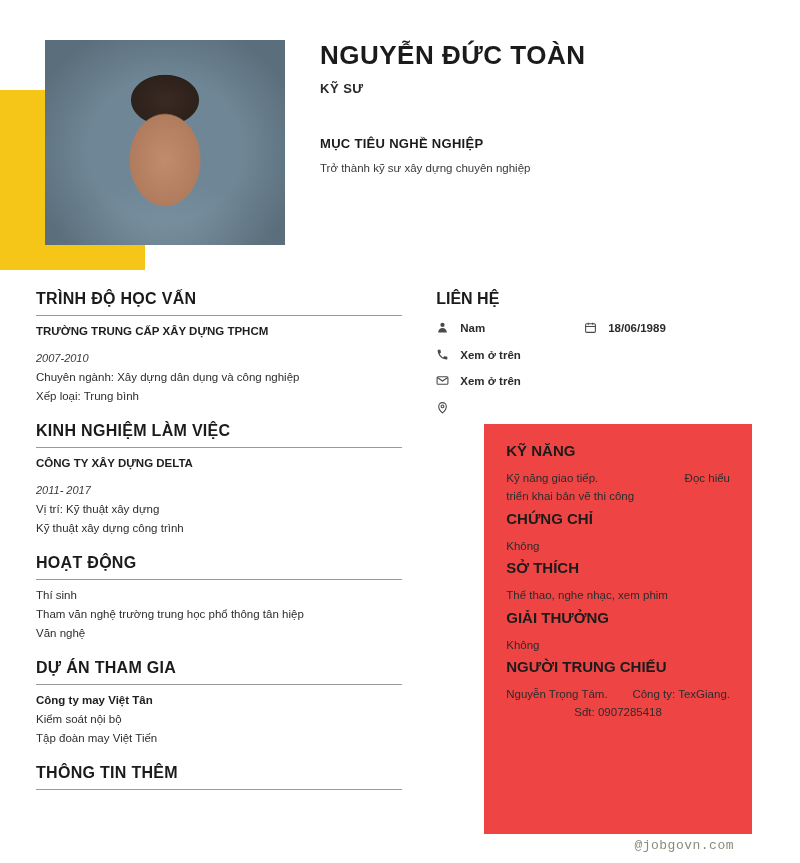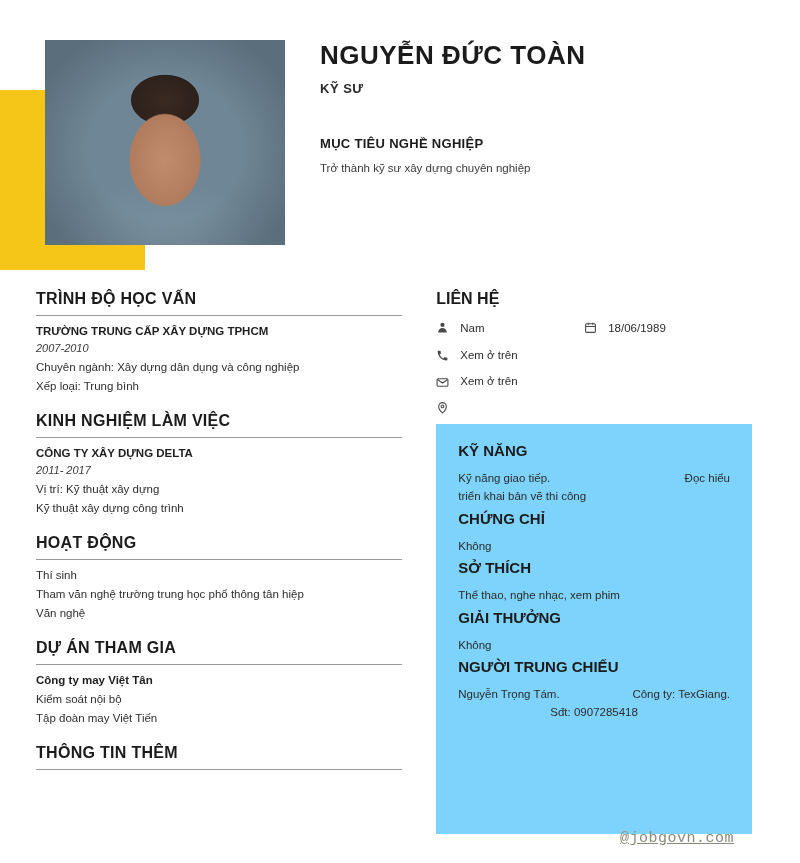--- a/index.html
+++ b/index.html
@@ -51,51 +51,52 @@
   .left-col { width: 462px; padding: 12px 34px 0 36px; }
   .right-col { width: 338px; position: relative; }
 
   .sec-title {
     font-size: 16px; font-weight: bold; letter-spacing: .3px;
     color: #1b1b1b; padding-bottom: 7px;
   }
   .sec-rule { border-bottom: 1px solid #9a9a9a; margin-bottom: 9px; }
   .sec { margin-bottom: 20px; }
   .item-title { font-size: 11.5px; font-weight: bold; color:#1e1e1e; }
-  .item-date { font-size: 11px; font-style: italic; color:#3a3a3a; margin-top: 5px; }
+  .item-date { font-size: 11px; font-style: italic; color:#3a3a3a; margin-top: 15px; }
   .item-line { font-size: 11.5px; color:#2e2e2e; margin-top: 7px; }
 
   
   .contact { padding: 12px 20px 0 0; }
   .contact-title { font-size: 16px; font-weight: bold; color:#1b1b1b; margin-bottom: 12px; }
-  .c-row { display: flex; align-items: center; margin-bottom: 10px; }
+  .c-row { display: flex; align-items: flex-start; margin-bottom: 10px; font-weight: bold; }
   .c-ico { width: 24px; flex: 0 0 24px; padding-top: 1px; color:#4a4a4a; }
   .c-ico svg { display:block; }
   .c-txt { font-size: 11.5px; color:#2b2b2b; line-height: 1.45; }
   .c-left { width: 148px; flex: 0 0 148px; display:flex; }
   .c-right { display:flex; }
 
   
   .panel {
-    background: #7dd3fc;
+    background: #ef4444;
     padding: 18px 22px 20px 22px;
     min-height: 410px;
+    margin-left: 48px;
   }
   .panel-title { font-size: 15px; font-weight: bold; color:#1b1b1b; margin: 4px 0 10px; }
   .panel-title.first { margin-top: 0; }
   .panel-text { font-size: 11.5px; color:#2c2c2c; line-height: 1.6; }
   .two-col { display:flex; justify-content: space-between; }
   .two-col .right { text-align: left; }
   .ref-line { display:flex; justify-content: space-between; }
   .ref-sub { text-align: center; }
 
   .watermark {
-    position: absolute; right: 18px; bottom: 16px;
+    position: absolute; right: 18px; bottom: 10px;
     font-family: "Liberation Mono", monospace;
-    font-size: 15px; color: #8a8a7a; letter-spacing: .5px; text-decoration: underline;
+    font-size: 13px; color: #8a8a7a; letter-spacing: .5px;
   }
 </style>
 </head>
 <body>
 
 <div class="page">
 
   <div class="header">
     <div class="yellow-block"></div>
     <div class="photo">

